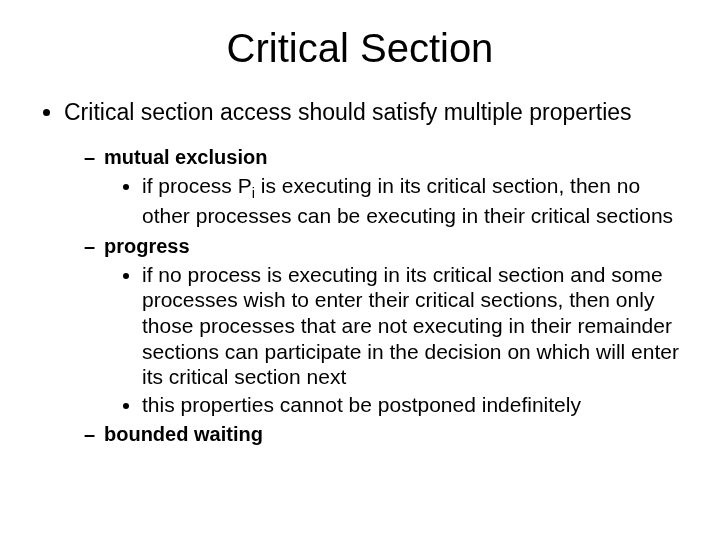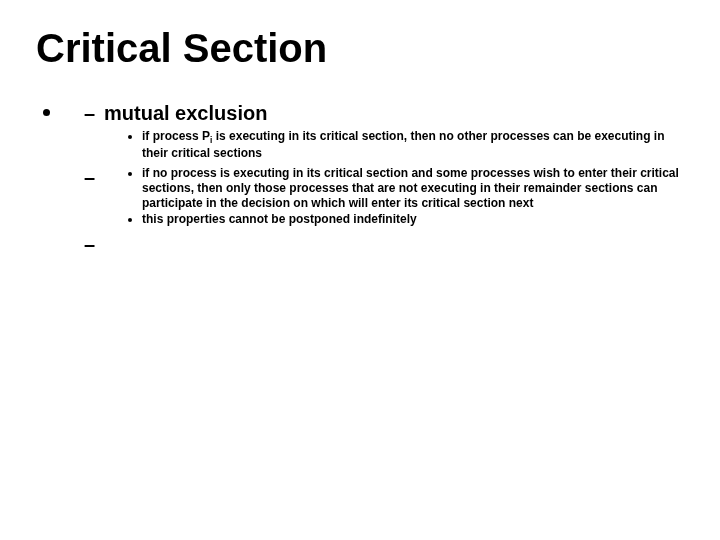--- a/index.html
+++ b/index.html
@@ -11,81 +11,84 @@
     font-family: Arial, Helvetica, sans-serif;
     color: #000;
   }
   .slide {
     box-sizing: border-box;
     width: 720px;
     height: 540px;
     padding: 18px 36px 20px 36px;
   }
   .title {
-    text-align: left;
+    text-align: center;
     font-size: 40px;
-    font-weight: 700;
+    font-weight: 400;
     margin: 8px 0 28px 0;
   }
   ul.lvl1 {
     list-style: disc;
     margin: 0;
     padding-left: 28px;
     font-size: 23px;
   }
   ul.lvl1 > li { margin-bottom: 4px; font-weight: 400; }
   ul.lvl2 {
     list-style: none;
-    margin: 6px 0 0 0;
+    margin: 20px 0 0 0;
     padding-left: 20px;
     font-size: 20px;
     font-weight: 700;
   }
   ul.lvl2 > li { margin: 4px 0 2px 0; position: relative; padding-left: 20px; }
   ul.lvl2 > li::before {
     content: "–";
     position: absolute;
     left: 0;
   }
   ul.lvl3 {
     list-style: disc;
     margin: 4px 0 6px 0;
     padding-left: 38px;
-    font-size: 12px;
-    font-weight: 700;
+    font-size: 21px;
+    font-weight: 400;
     line-height: 1.22;
   }
   ul.lvl3 > li { margin: 2px 0; }
   sub { font-size: 0.7em; }
   .x { font-family: "Courier New", Courier, monospace; }
 </style>
 </head>
 <body>
 
 <div class="slide">
   <h1 class="title">Critical Section</h1>
 
   <ul class="lvl1">
     <li>
+      <span>Critical section access should satisfy multiple properties</span>
 
       <ul class="lvl2">
 
         <li>
           <span>mutual exclusion</span>
           <ul class="lvl3">
             <li>if process P<sub>i</sub> is executing in its critical section, then no other processes can be executing in their critical sections</li>
           </ul>
         </li>
 
         <li>
+          <span>progress</span>
           <ul class="lvl3">
             <li>if no process is executing in its critical section and some processes wish to enter their critical sections, then only those processes that are not executing in their remainder sections can participate in the decision on which will enter its critical section next</li>
             <li>this properties cannot be postponed indefinitely</li>
           </ul>
         </li>
 
         <li>
+          <span>bounded waiting</span>
         </li>
 
       </ul>
     </li>
   </ul>
 </div>
 
 </body></html>

